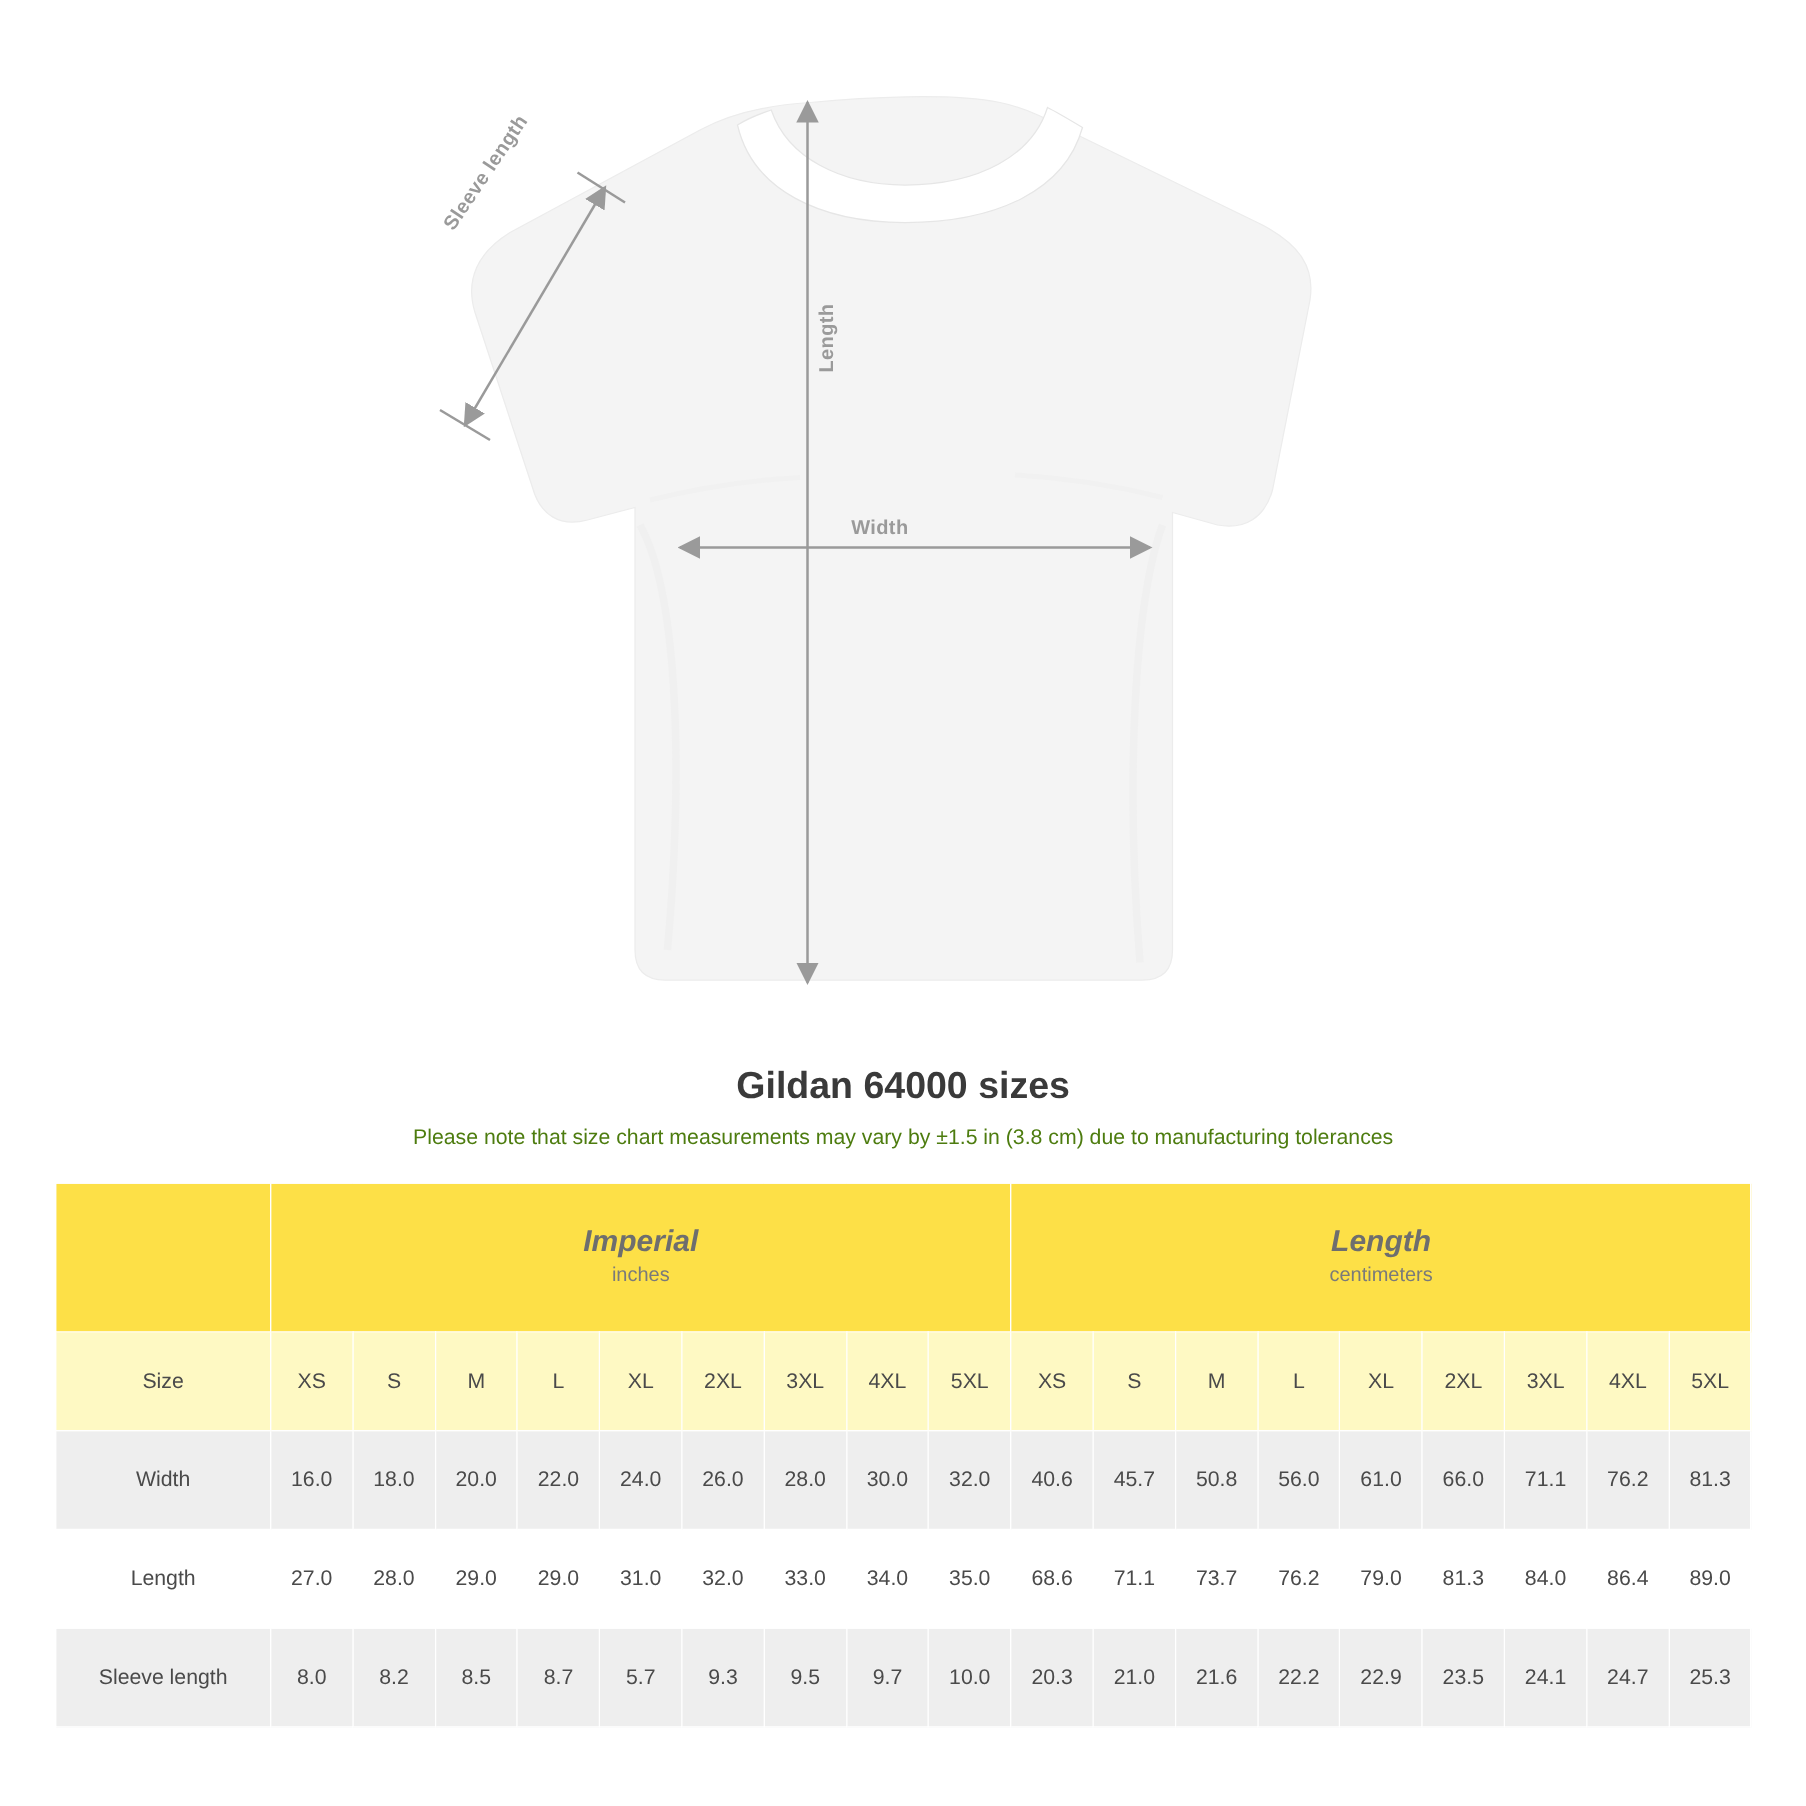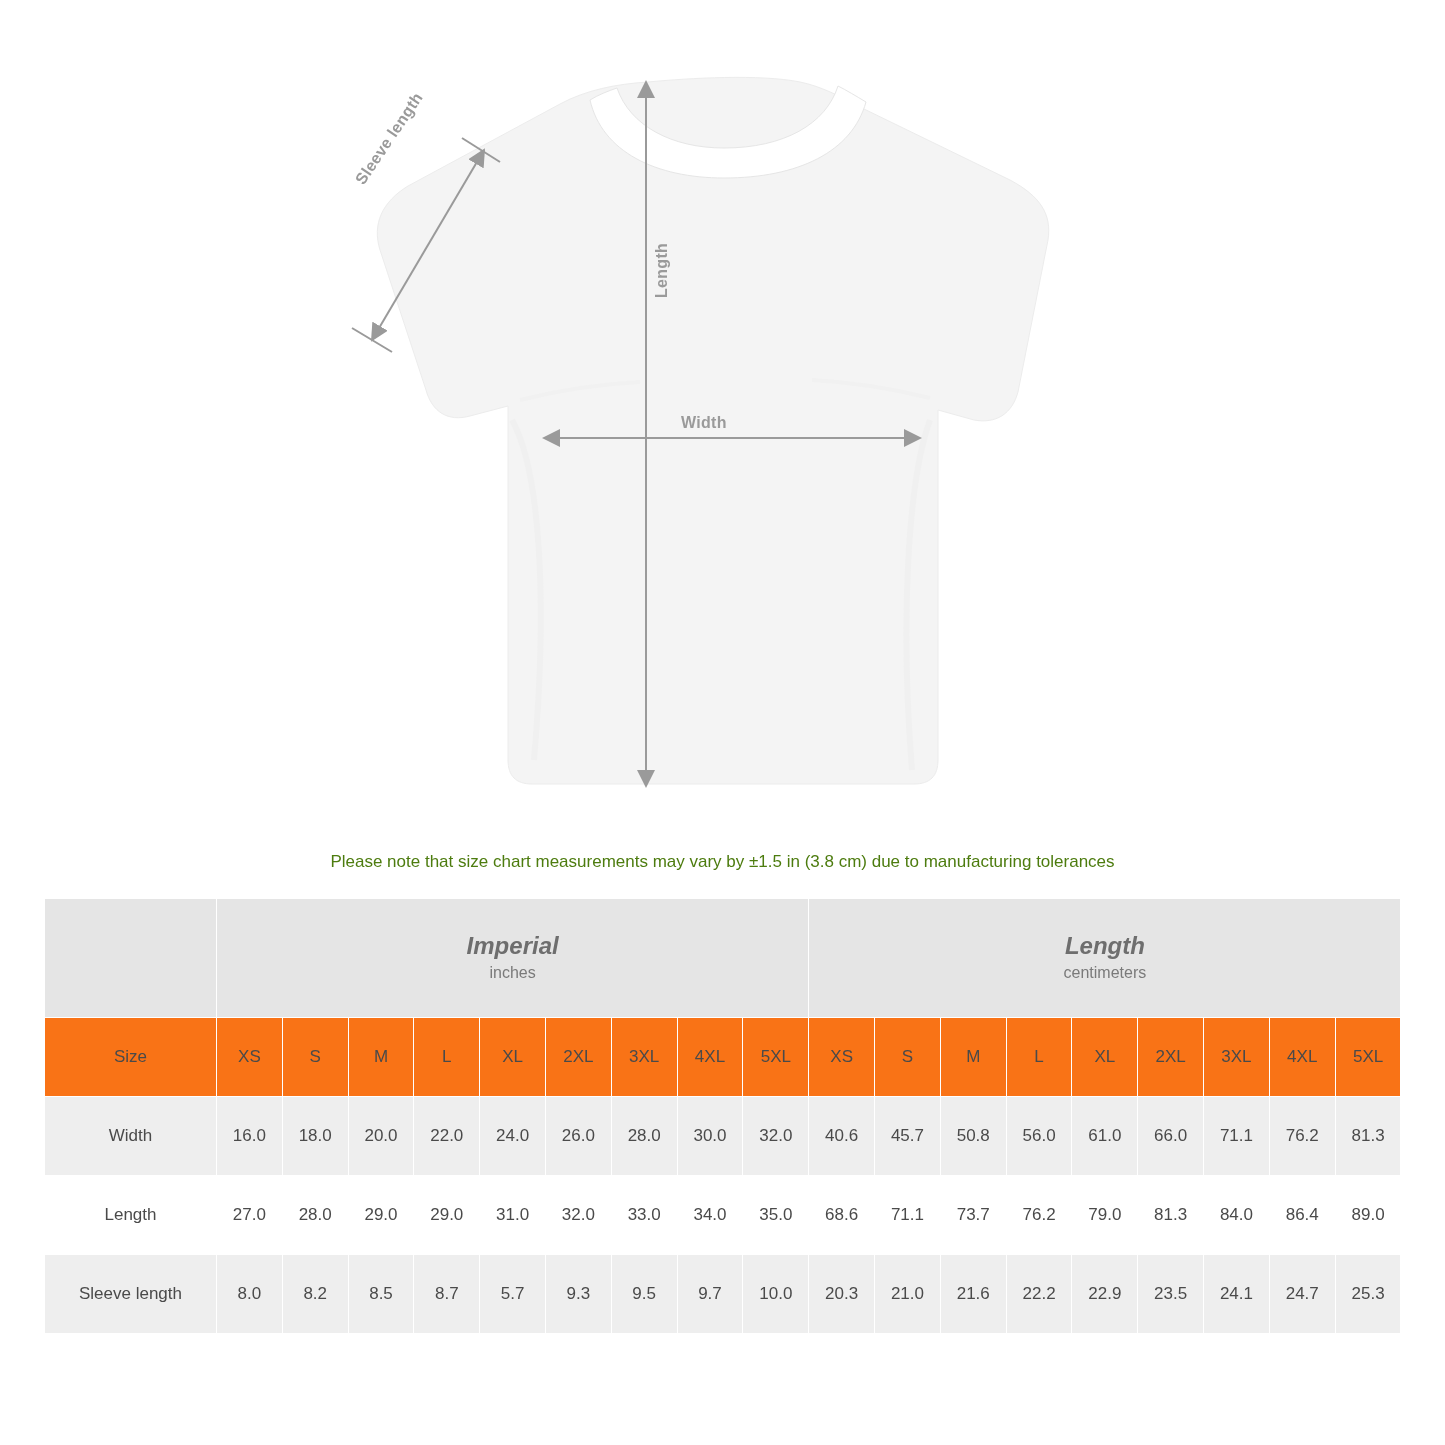--- a/index.html
+++ b/index.html
@@ -87,21 +87,21 @@
     border: 1px solid #ffffff;
     text-align: center;
     font-size: 17px;
     color: #4a4a4a;
     font-weight: normal;
     padding: 0;
     height: 78px;
     vertical-align: middle;
   }
   .unit-header {
-    background: #e5e5e5;
+    background: #fde047;
     height: 118px !important;
   }
   .unit-name {
     font-size: 24px;
     font-style: italic;
     font-weight: bold;
     color: #6e6e6e;
     line-height: 1.25;
   }
   .unit-sub {
@@ -115,21 +115,21 @@
     color: #3f3f3f;
   }
   .size-head {
     font-weight: bold;
     font-size: 18px;
     color: #3f3f3f;
     margin-top: 20px;
   }
   .row-white td { background: #ffffff; }
   .row-grey td { background: #eeeeee; }
-  .hdr-row td { background: #f97316; }
+  .hdr-row td { background: #fef9c3; }
   .first-col { width: 172px; }
   .data-col { width: 65.8px; }
 </style>
 </head>
 <body>
 
 <div class="page">
 
   <div class="illustration">
     <svg class="shirt-svg" width="1445" height="830" viewBox="0 0 1445 830">
@@ -188,20 +188,21 @@
         <line x1="544" y1="438" x2="920" y2="438" stroke="#9a9a9a" stroke-width="2" marker-start="url(#arrTail)" marker-end="url(#arrHead)"></line>
       </g>
     </svg>
 
     <div class="dim-label label-sleeve">Sleeve length</div>
     <div class="dim-label label-length">Length</div>
     <div class="dim-label label-width">Width</div>
   </div>
 
   <div class="title-block">
+    <h1 class="chart-title">Gildan 64000 sizes</h1>
     <p class="chart-note">Please note that size chart measurements may vary by ±1.5 in (3.8 cm) due to manufacturing tolerances</p>
   </div>
 
   <div class="table-wrap">
     <table class="size-table">
       <colgroup>
         <col class="first-col">
         <col class="data-col">
           <col class="data-col">
           <col class="data-col">

